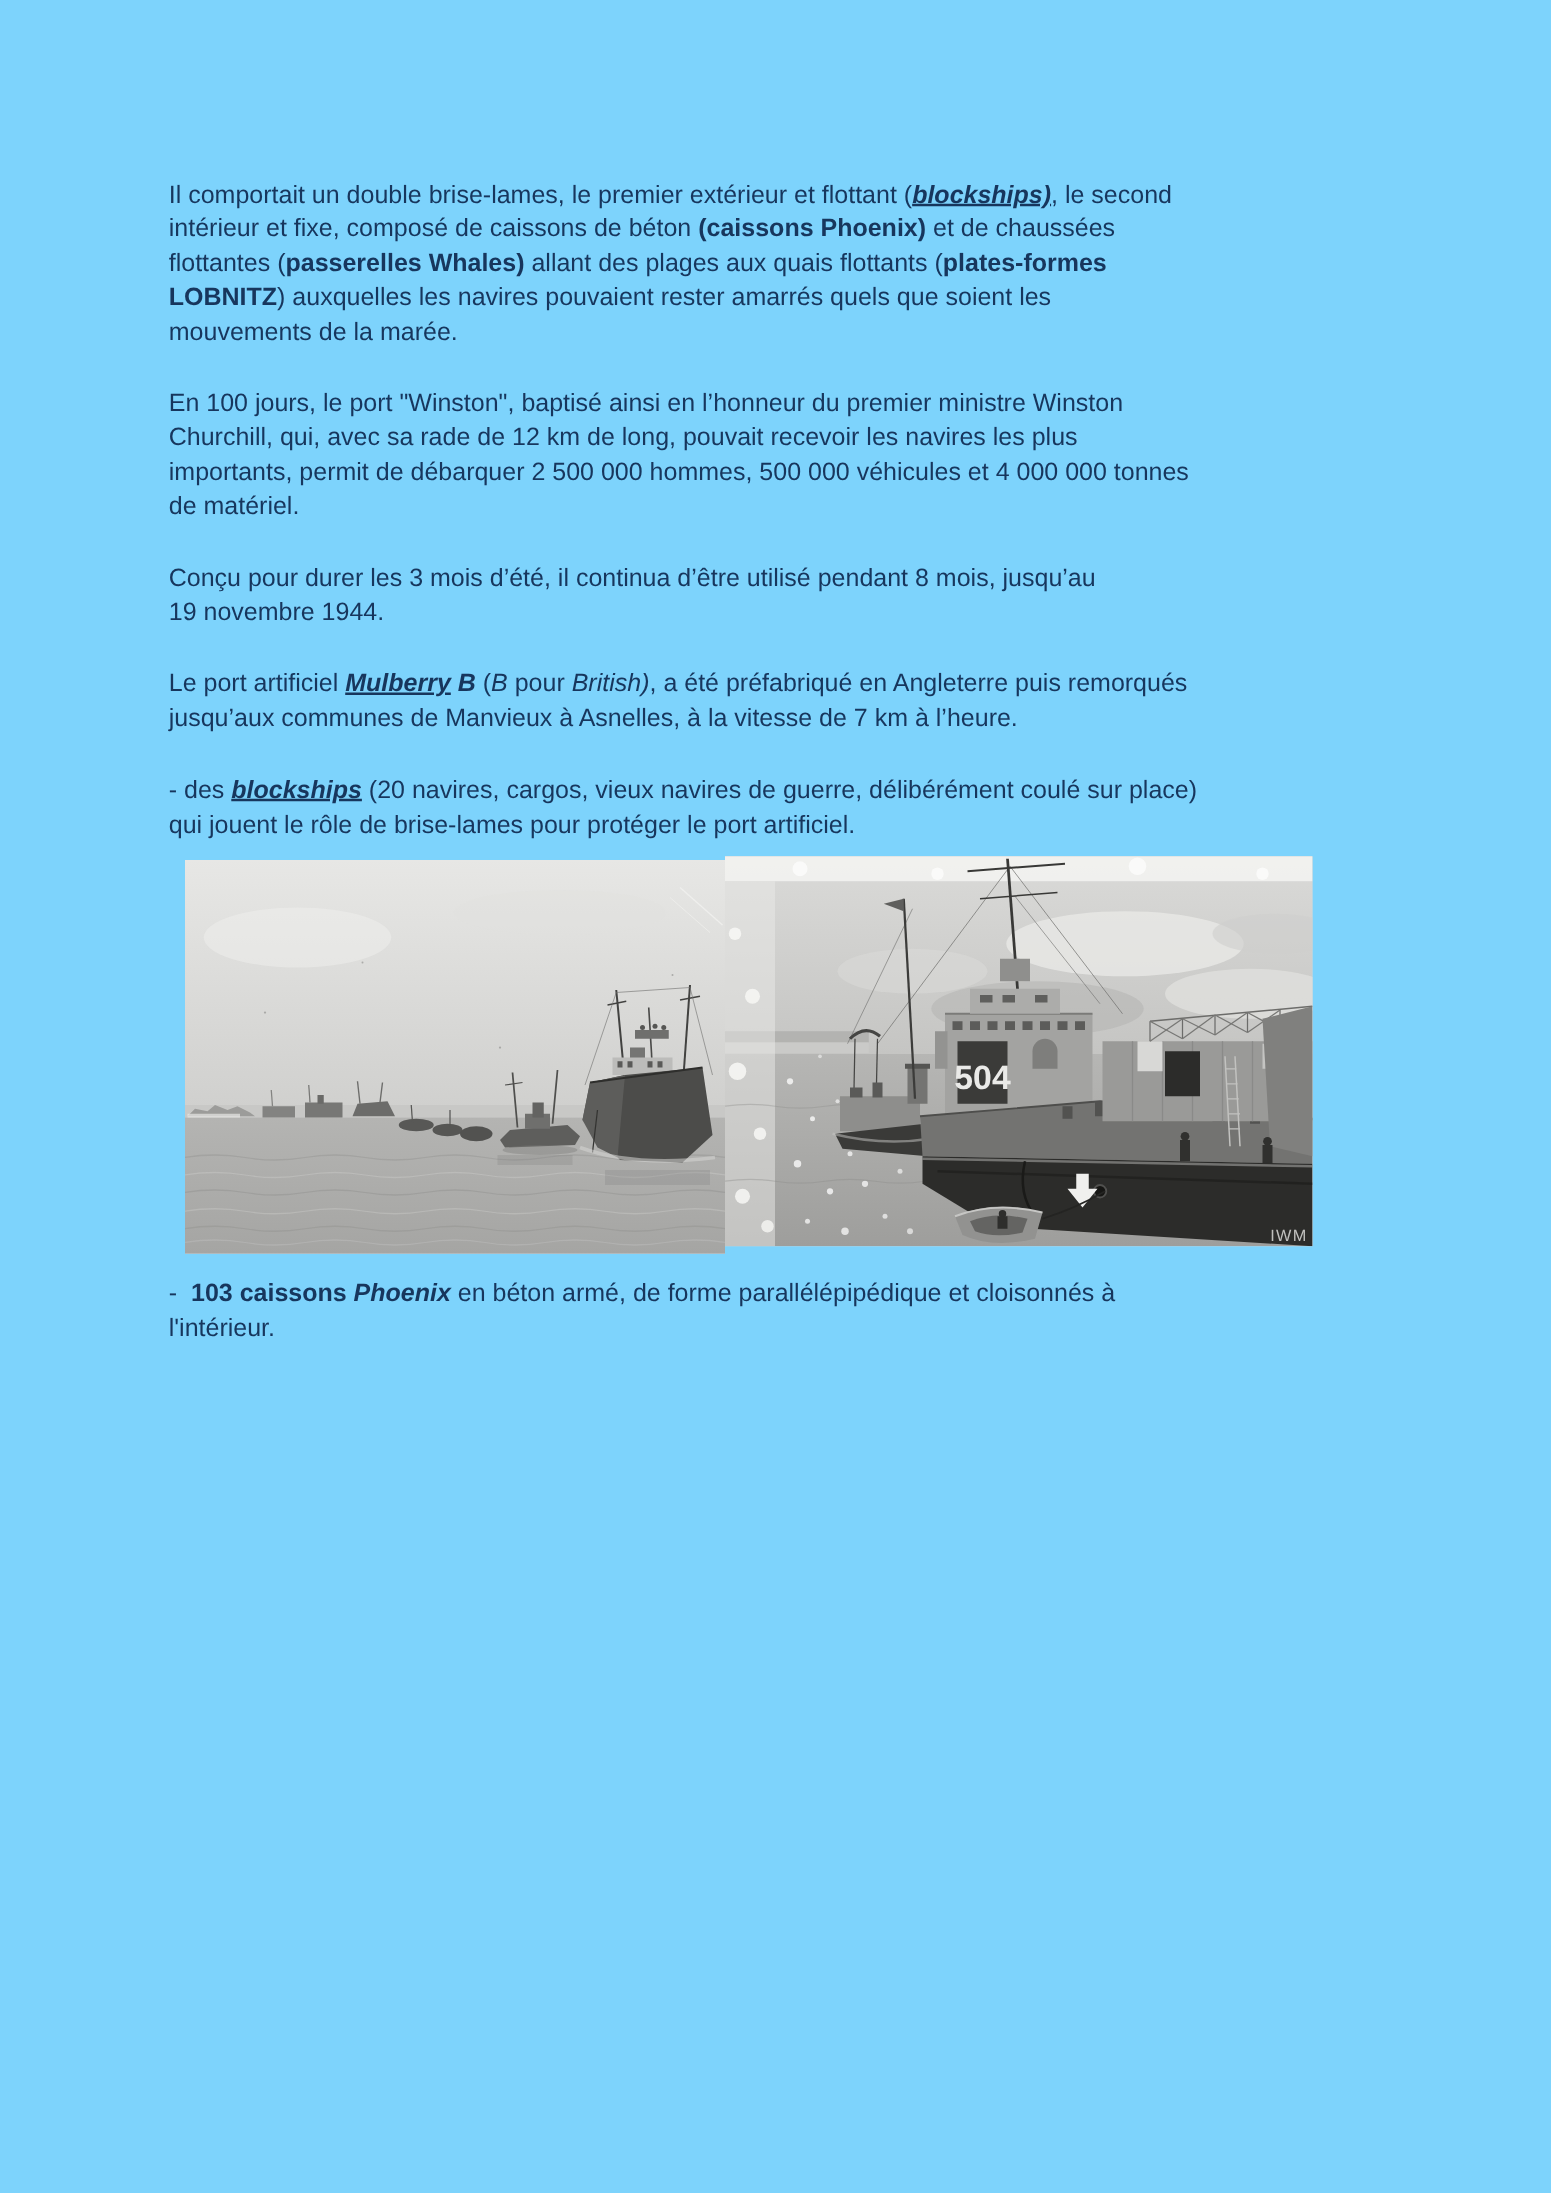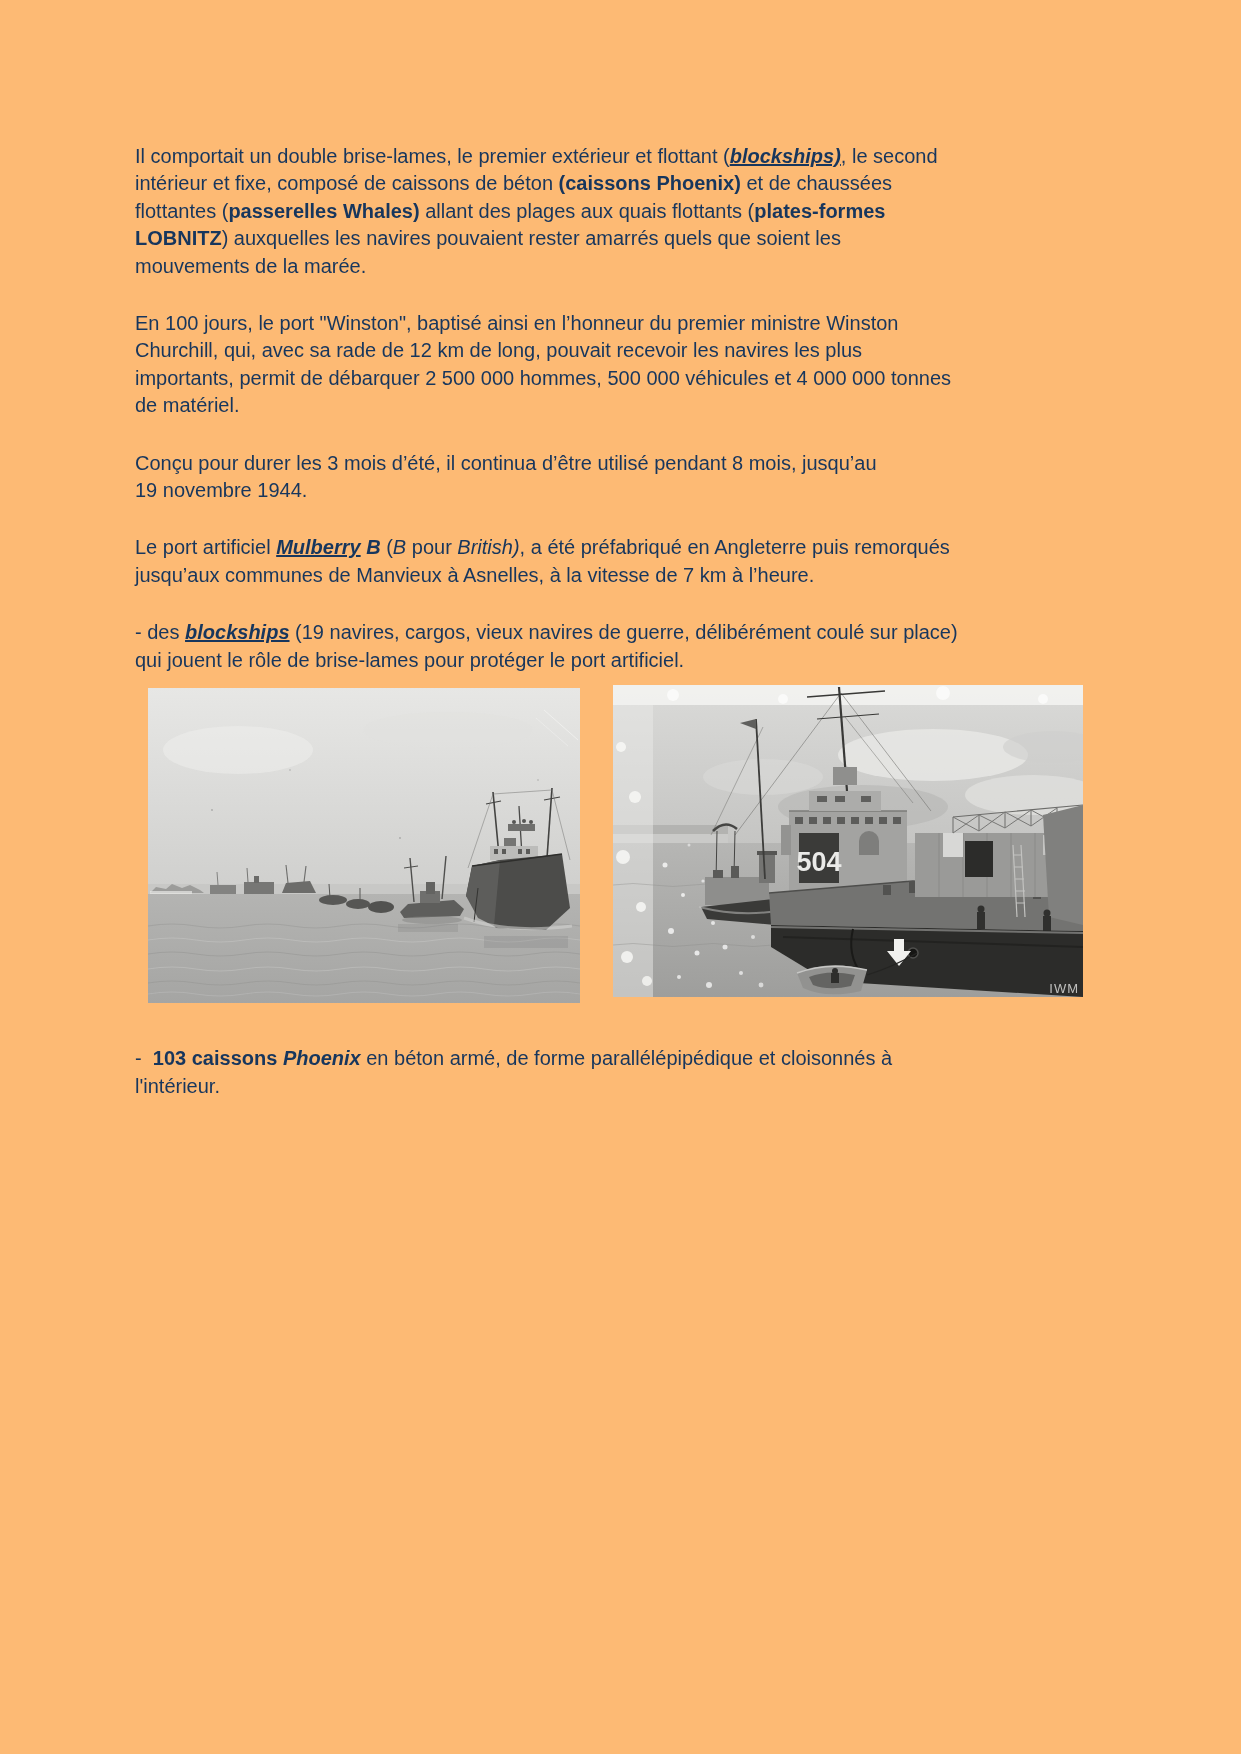--- a/index.html
+++ b/index.html
@@ -1,28 +1,28 @@
 <!DOCTYPE html>
 <html lang="fr"><head>
 <meta charset="utf-8">
 <style>
   html,body{margin:0;padding:0;background:#ffffff;}
   body{width:1241px;height:1754px;position:relative;font-family:"Liberation Sans",sans-serif;}
-  .page{position:absolute;inset:0;background:#fdba74;overflow:hidden;}
+  .page{position:absolute;inset:0;background:#7dd3fc;overflow:hidden;}
   .doc{
     position:absolute;left:135px;top:143px;width:990px;
     color:#17365D;font-size:20px;line-height:27.4px;
   }
   .doc p{margin:0 0 30px 0;white-space:pre-wrap;}
   .b{font-weight:700;}
   .i{font-style:italic;}
   .u{text-decoration:underline;}
   .photo-row{
-    display:flex;align-items:flex-start;gap:33px;
-    margin:-19px 0 42px 0;padding-left:13px;
+    display:flex;align-items:flex-start;
+    margin:-19px 0 19px 0;padding-left:13px;
   }
   .photo{display:block;background:#d8d8d6;}
   .photo-left{width:432px;height:315px;margin-top:3px;}
   .photo-right{width:470px;height:312px;}
   svg text{font-family:"Liberation Sans",sans-serif;}
 </style>
 </head>
 <body>
 
 <div class="page">
@@ -35,21 +35,21 @@
 LOBNITZ</span><span>) auxquelles les navires pouvaient rester amarrés quels que soient les
 mouvements de la marée.</span></p>
         <p><span>En 100 jours, le port "Winston", baptisé ainsi en l’honneur du premier ministre Winston
 Churchill, qui, avec sa rade de 12 km de long, pouvait recevoir les navires les plus
 importants, permit de débarquer 2 500 000 hommes, 500 000 véhicules et 4 000 000 tonnes
 de matériel.</span></p>
         <p><span>Conçu pour durer les 3 mois d’été, il continua d’être utilisé pendant 8 mois, jusqu’au
 19 novembre 1944.</span></p>
         <p><span>Le port artificiel </span><span class="b i u">Mulberry</span><span class="b i"> B</span><span> (</span><span class="i">B</span><span> pour </span><span class="i">British)</span><span>, a été préfabriqué en Angleterre puis remorqués
 jusqu’aux communes de Manvieux à Asnelles, à la vitesse de 7 km à l’heure.</span></p>
-        <p><span>- des </span><span class="b i u">blockships</span><span> (19 navires, cargos, vieux navires de guerre, délibérément coulé sur place)
+        <p><span>- des </span><span class="b i u">blockships</span><span> (20 navires, cargos, vieux navires de guerre, délibérément coulé sur place)
 qui jouent le rôle de brise-lames pour protéger le port artificiel.</span></p>
       </div>
 
     <div class="photo-row">
 
       <svg class="photo photo-left" viewBox="0 0 432 315" xmlns="http://www.w3.org/2000/svg">
         <defs>
           <linearGradient id="Lsky" x1="0" y1="0" x2="0" y2="1">
             <stop offset="0" stop-color="#e7e7e5"></stop>
               <stop offset="1" stop-color="#cfcfcd"></stop>

